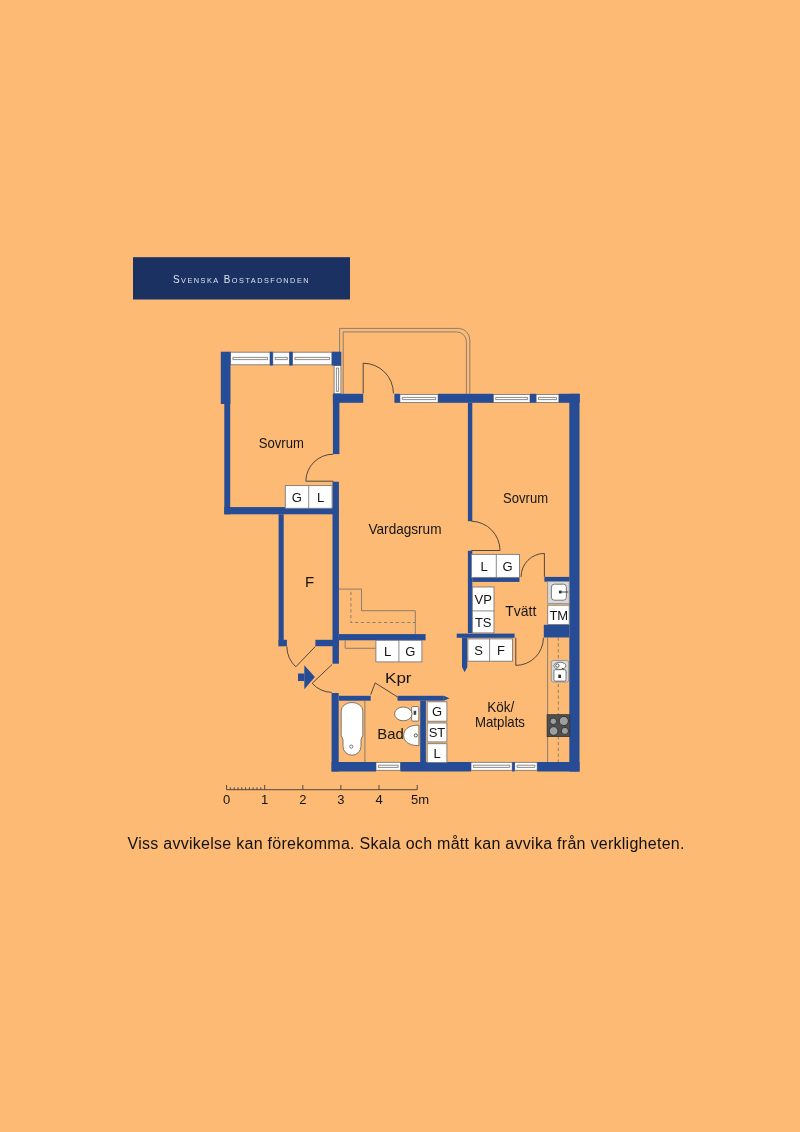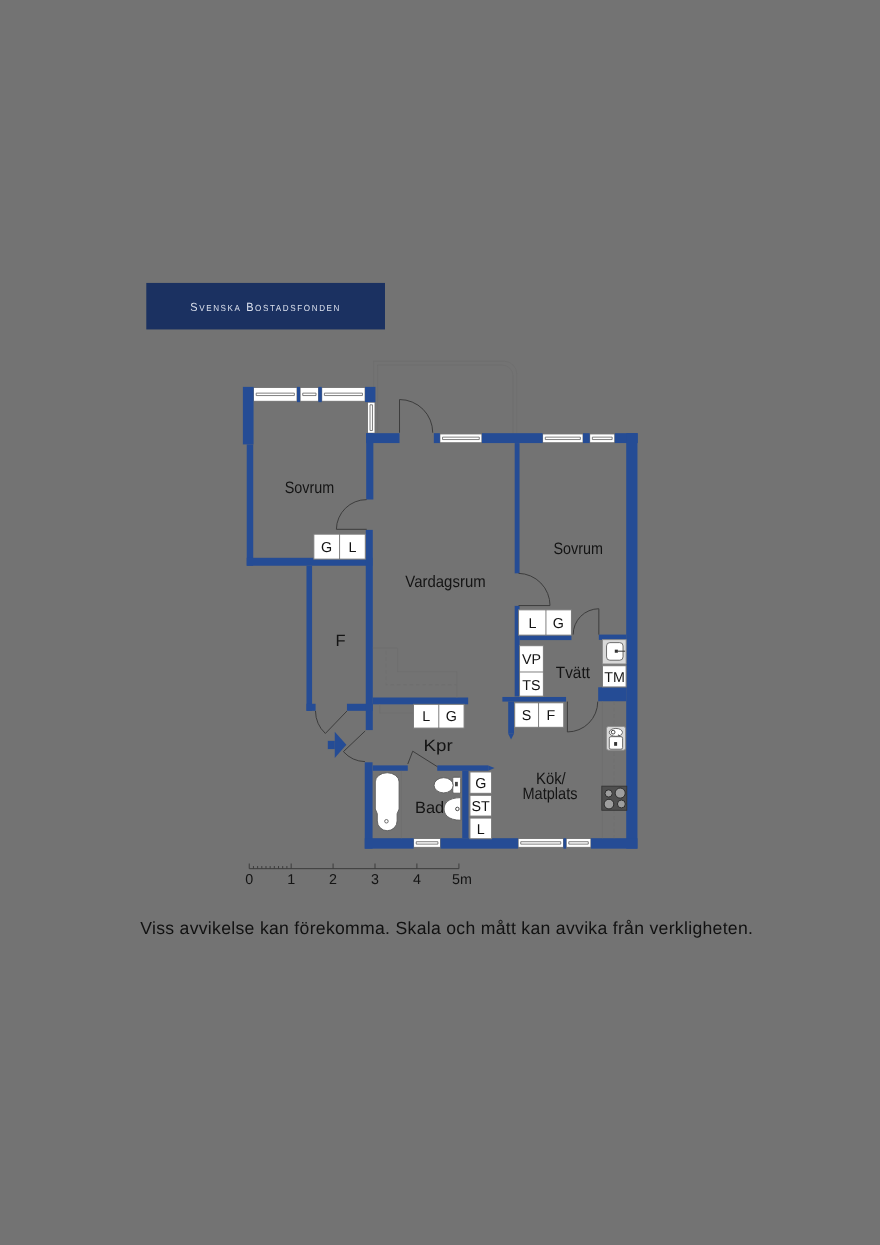--- a/index.html
+++ b/index.html
@@ -1,16 +1,16 @@
 <!DOCTYPE html>
 <html><head>
 <meta charset="utf-8">
 <style>
 html,body{margin:0;padding:0;background:#fff;}
-#page{position:relative;width:800px;height:1132px;background:#737373;overflow:hidden;
+#page{position:relative;width:800px;height:1132px;background:#fdba74;overflow:hidden;
 font-family:"Liberation Sans", sans-serif;}
 .w{fill:#254C95;}
 .ln{stroke:#3c3c3c;stroke-width:0.9;fill:none;}
 .thin{stroke:#6e6e6e;stroke-width:0.8;fill:none;}
 .win{fill:#ffffff;stroke:#6e6e6e;stroke-width:0.8;}
 .bx{fill:#ffffff;stroke:#7a7a7a;stroke-width:0.9;}
 .rt{font-size:15px;fill:#141414;text-anchor:middle;}
 .bl{font-size:13px;fill:#141414;text-anchor:middle;}
 .sc{font-size:13px;fill:#141414;text-anchor:middle;}
 </style>

